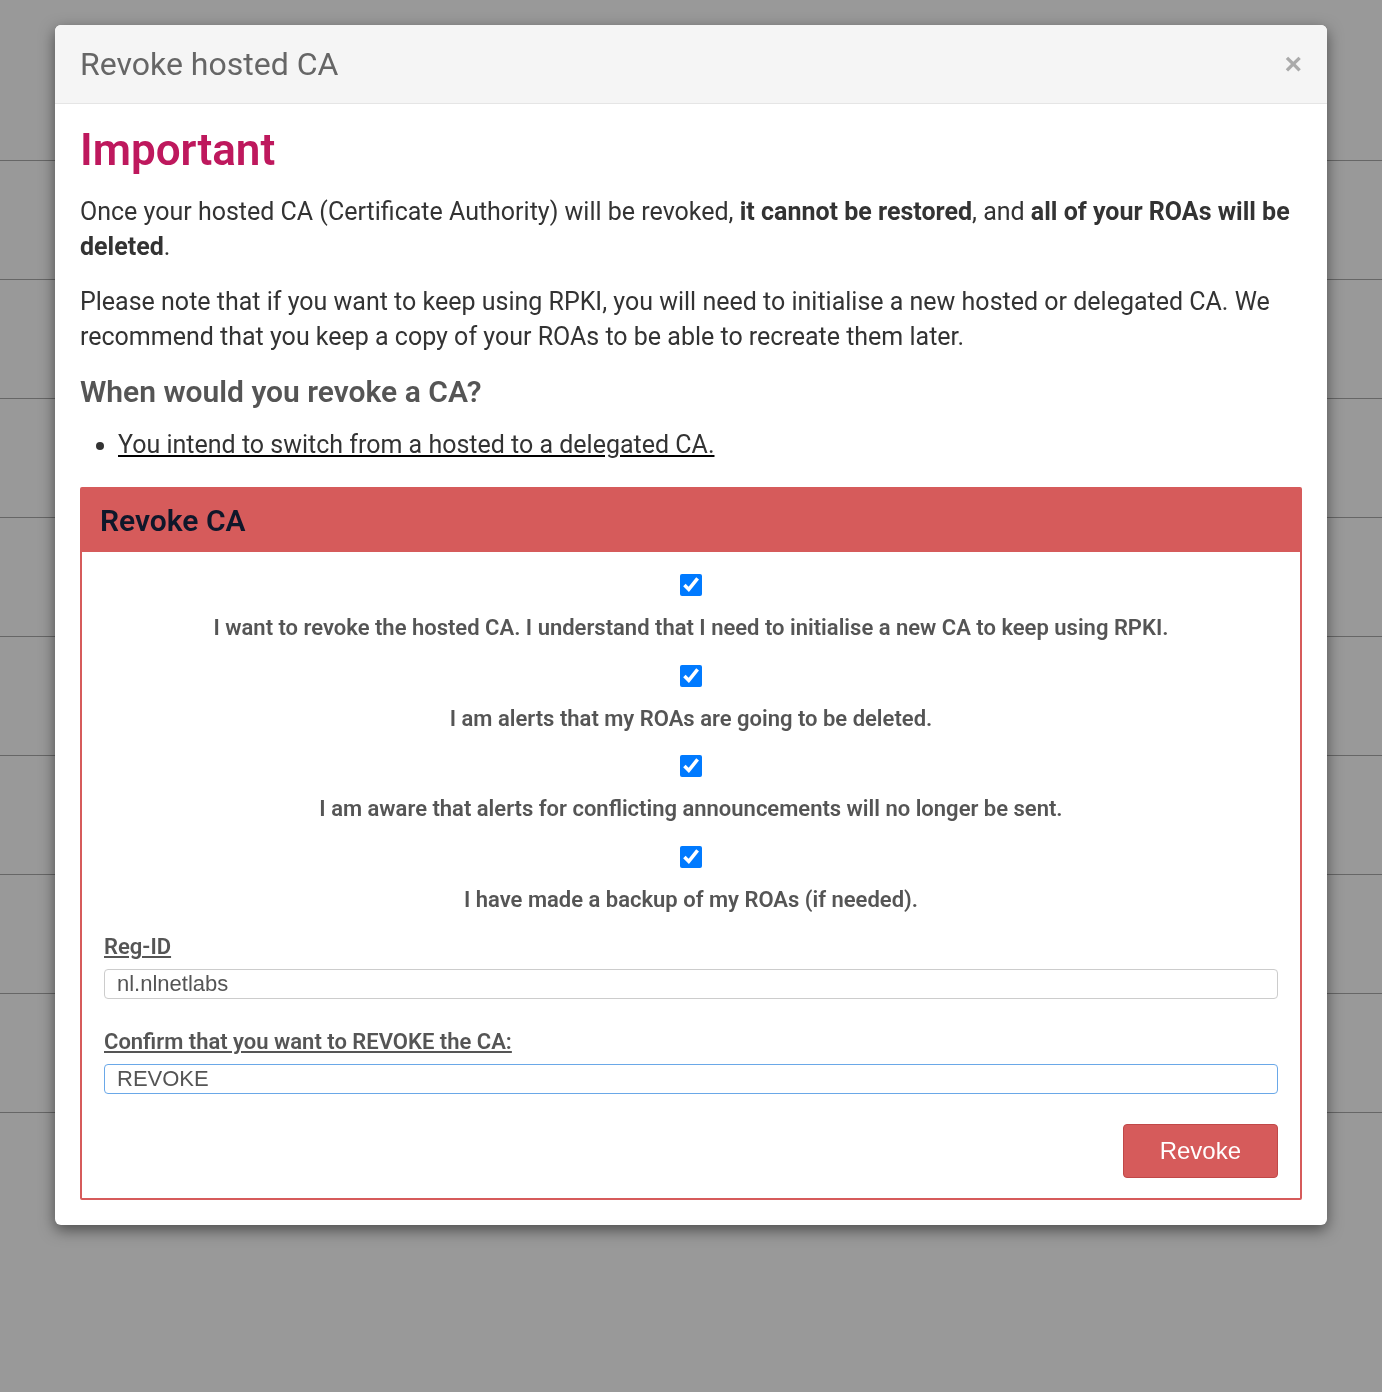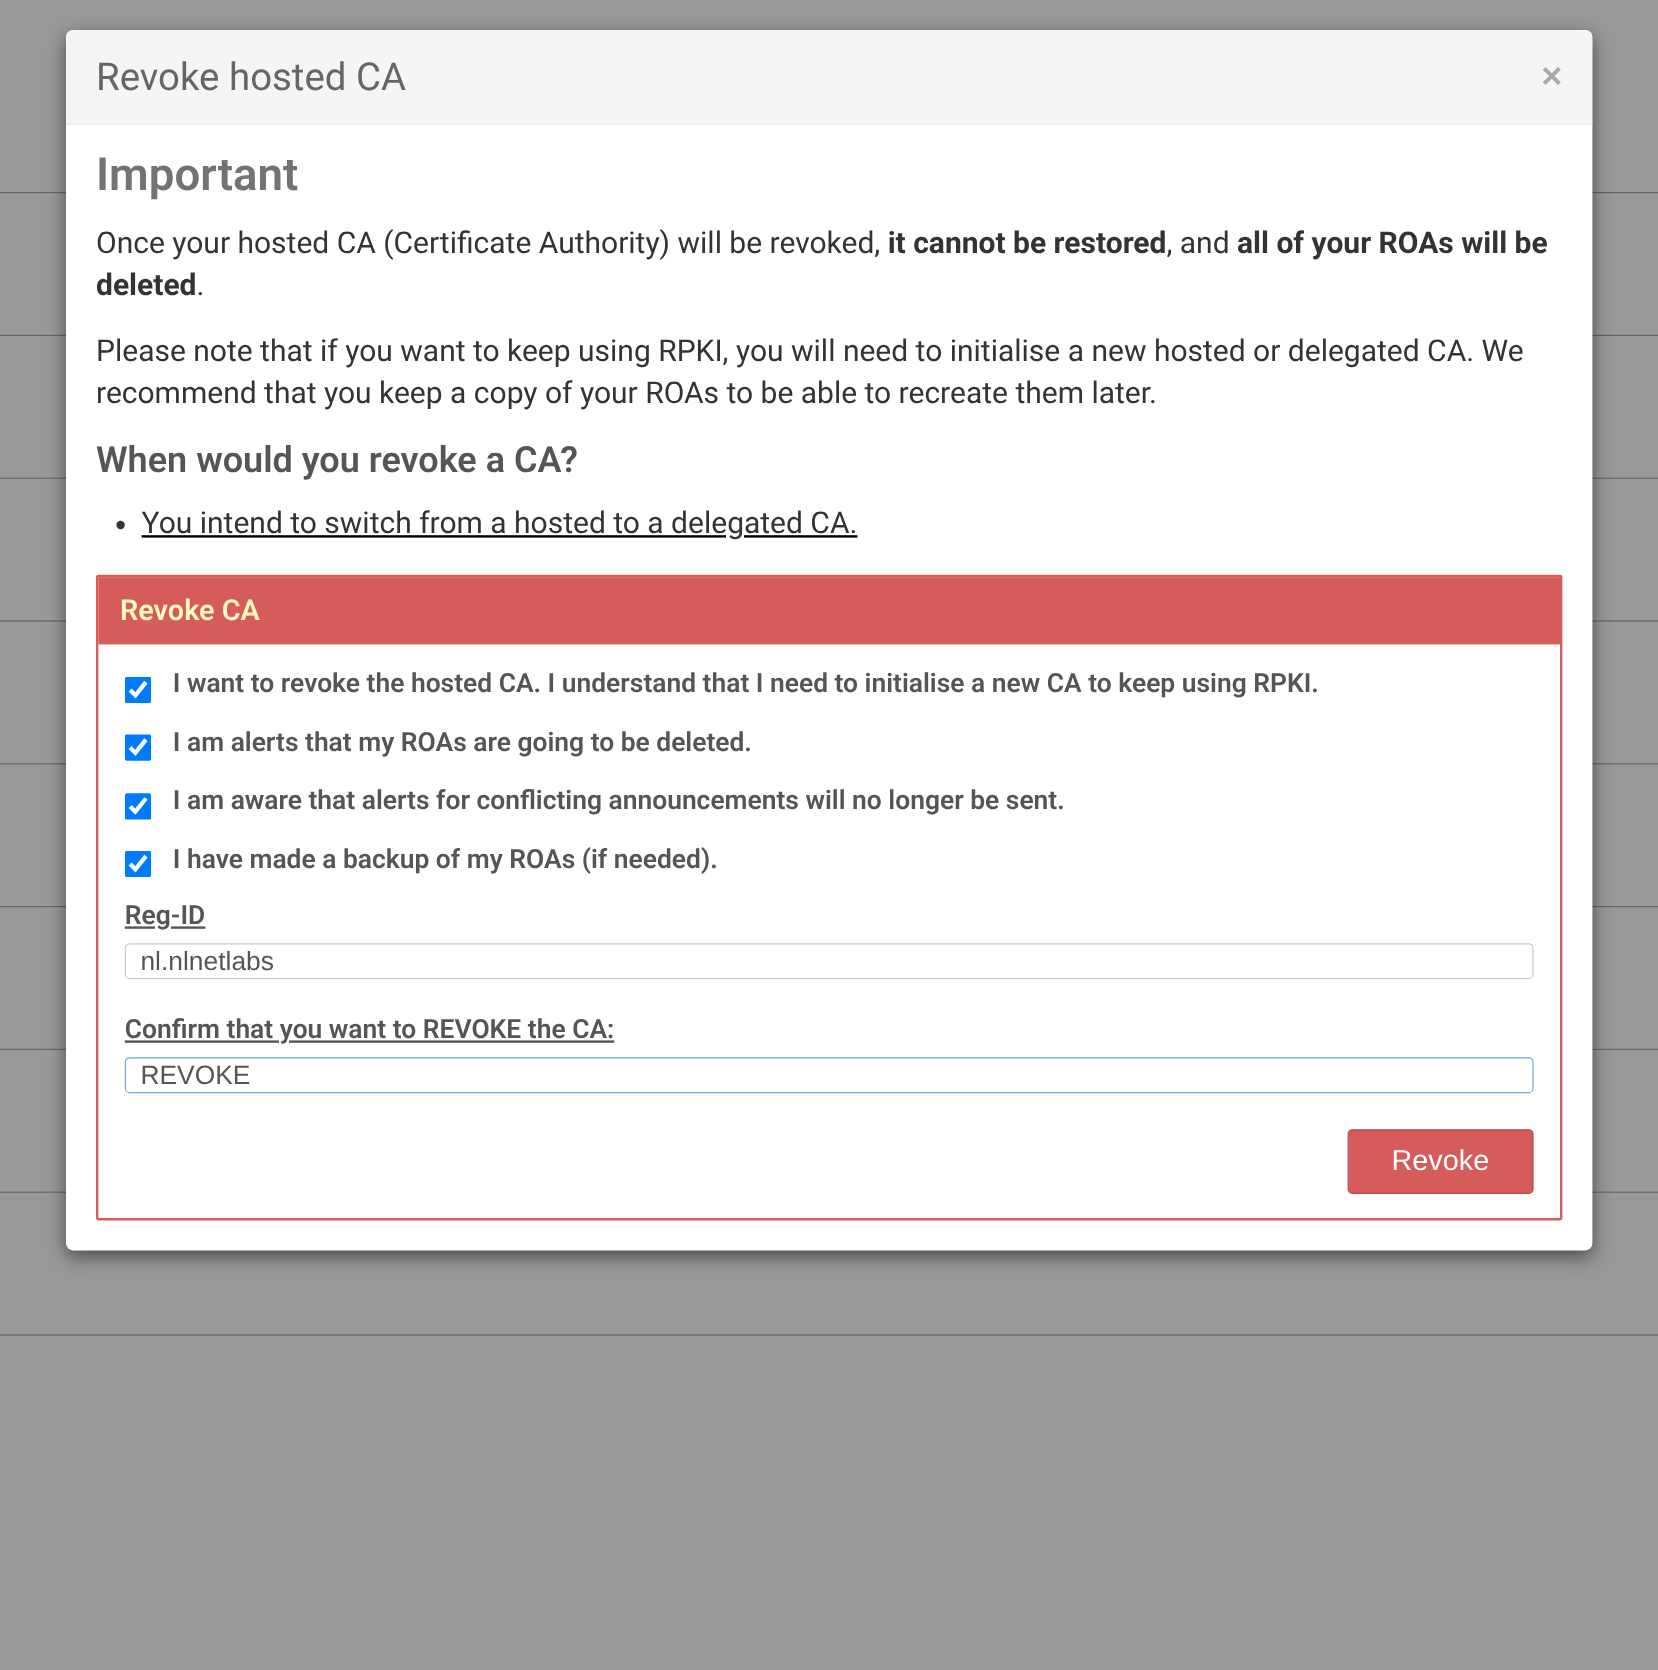--- a/index.html
+++ b/index.html
@@ -63,23 +63,23 @@
       background: none;
       border: none;
       cursor: pointer;
       font-weight: bold;
       line-height: 1;
     }
     .modal-body {
       padding: 20px 25px 25px 25px;
     }
     .important-heading {
-      font-size: 38px;
-      font-weight: 600;
-      color: #737373;
+      font-size: 44px;
+      font-weight: 600;
+      color: #be185d;
       margin-bottom: 18px;
     }
     .body-text {
       font-size: 25px;
       color: #333;
       line-height: 1.4;
       margin-bottom: 20px;
     }
     .body-text strong {
       font-weight: 700;
@@ -101,33 +101,34 @@
       font-size: 25px;
       color: #333;
       line-height: 1.4;
     }
     .revoke-panel {
       border: 2px solid #d65b5b;
       border-radius: 2px;
     }
     .revoke-panel-header {
       background: #d65b5b;
-      color: #fef9c3;
+      color: #0f172a;
       padding: 14px 18px;
-      font-size: 24px;
+      font-size: 30px;
       font-weight: 600;
     }
     .revoke-panel-body {
       padding: 20px 22px;
     }
     .checkbox-row {
       display: flex;
-      align-items: flex-end;
+      align-items: center;
       margin-bottom: 20px;
       gap: 18px;
+      flex-direction: column;
     }
     .checkbox-row input[type="checkbox"] {
       width: 22px;
       height: 22px;
       accent-color: #007aff;
       flex-shrink: 0;
       margin-top: 2px;
       cursor: pointer;
     }
     .checkbox-row label {

